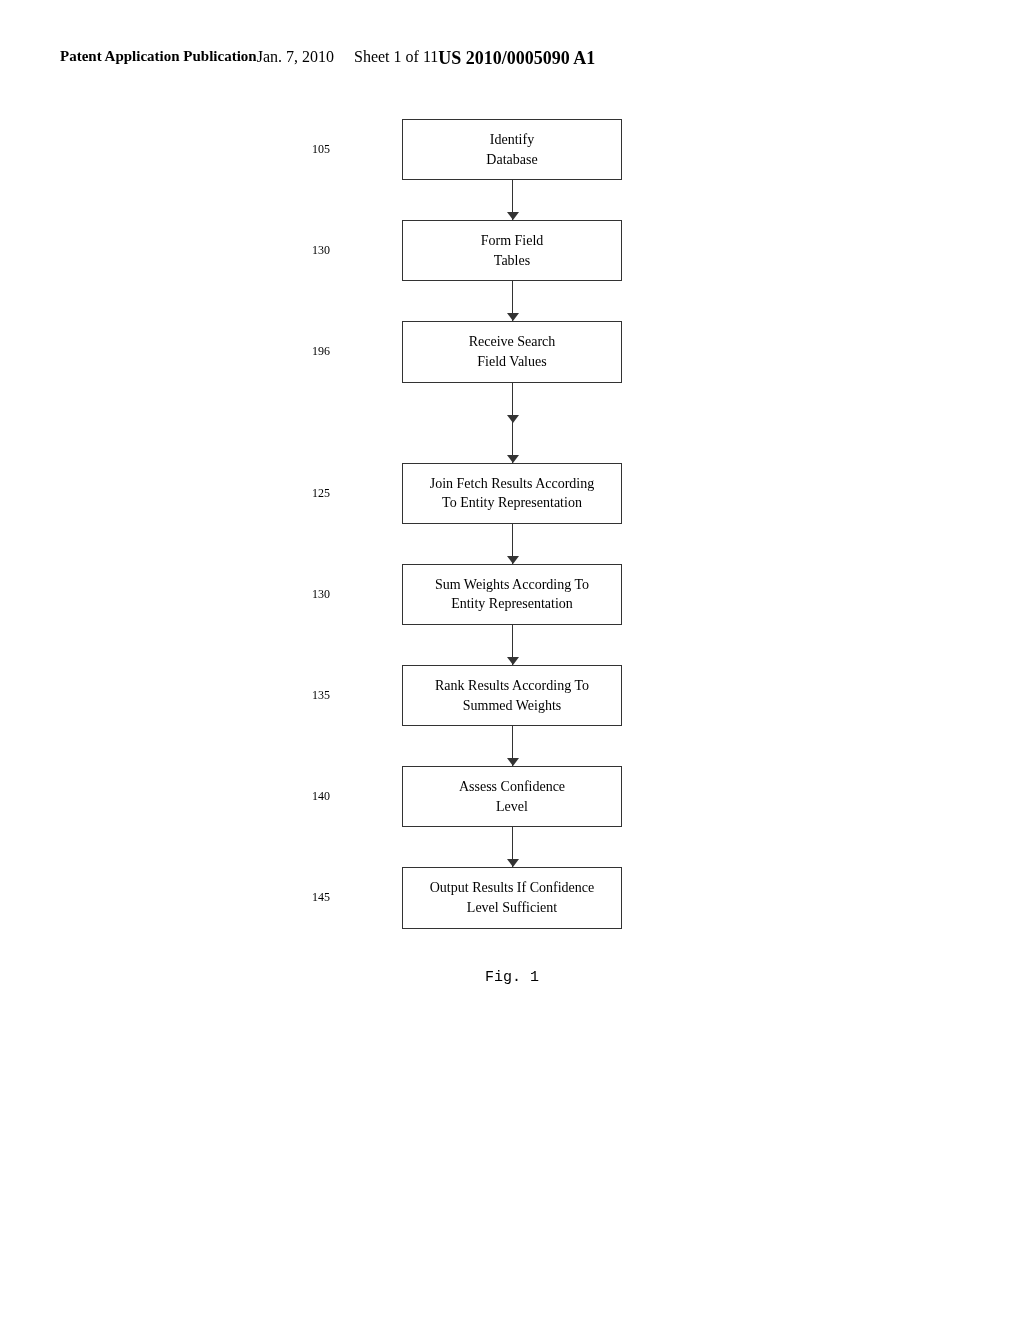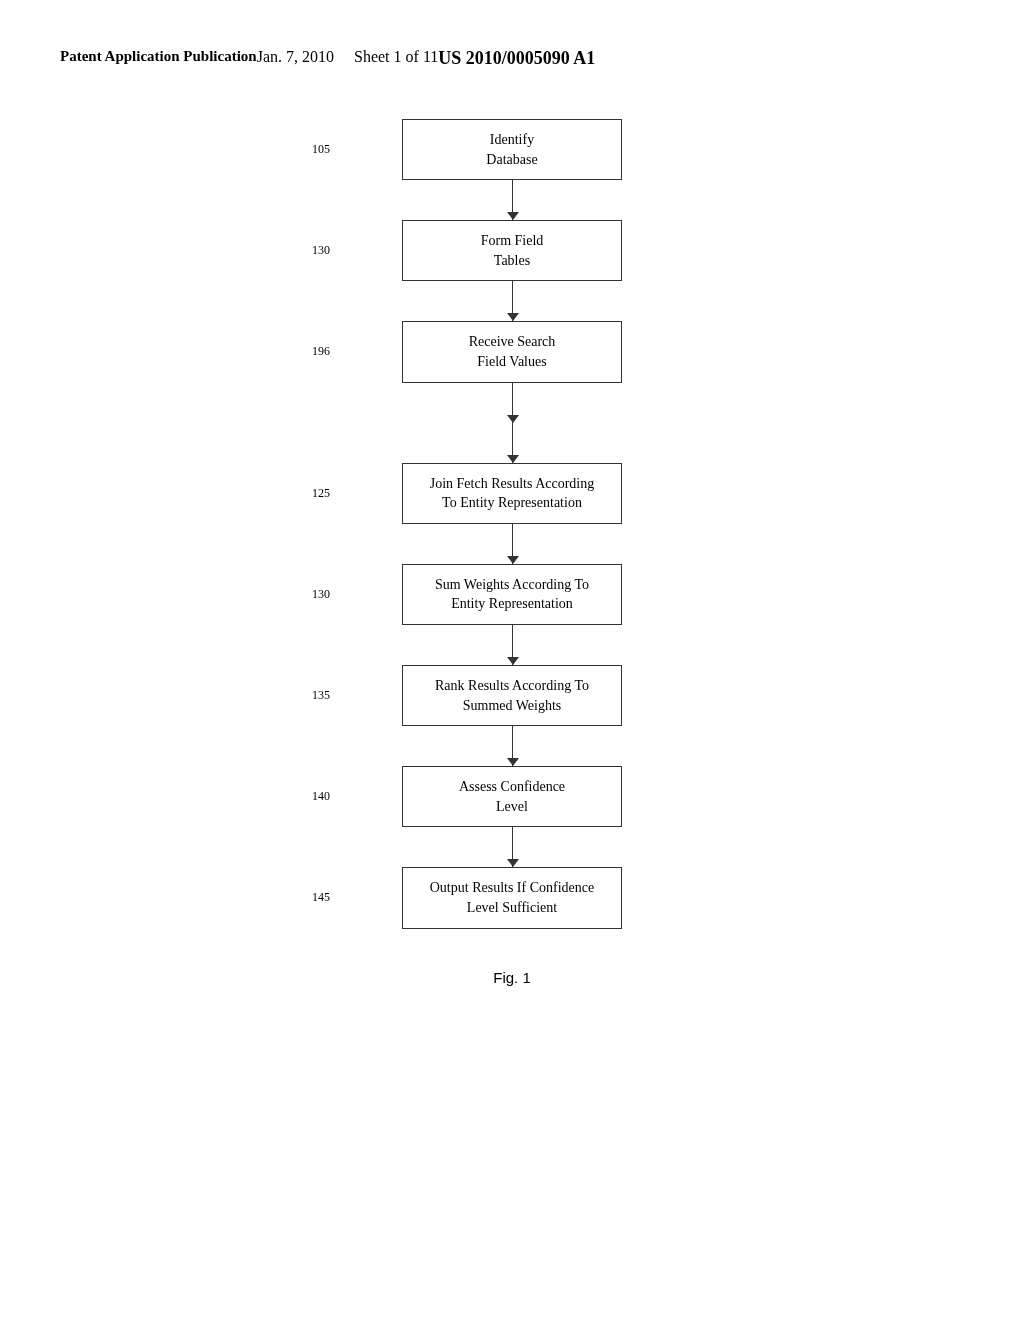--- a/index.html
+++ b/index.html
@@ -98,21 +98,21 @@
       height: 0;
       border-left: 6px solid transparent;
       border-right: 6px solid transparent;
       border-top: 8px solid #333;
     }
 
     .fig-label {
       text-align: center;
       margin-top: 40px;
       font-size: 15px;
-      font-family: Liberation Sans, sans-serif;
+      font-family: Liberation Mono, monospace;
     }
   </style>
 </head>
 <body>
 
 <div class="header">
   <div class="header-left">Patent Application Publication</div>
   <div class="header-center">
     <span>Jan. 7, 2010</span>
     &nbsp;&nbsp;&nbsp;

